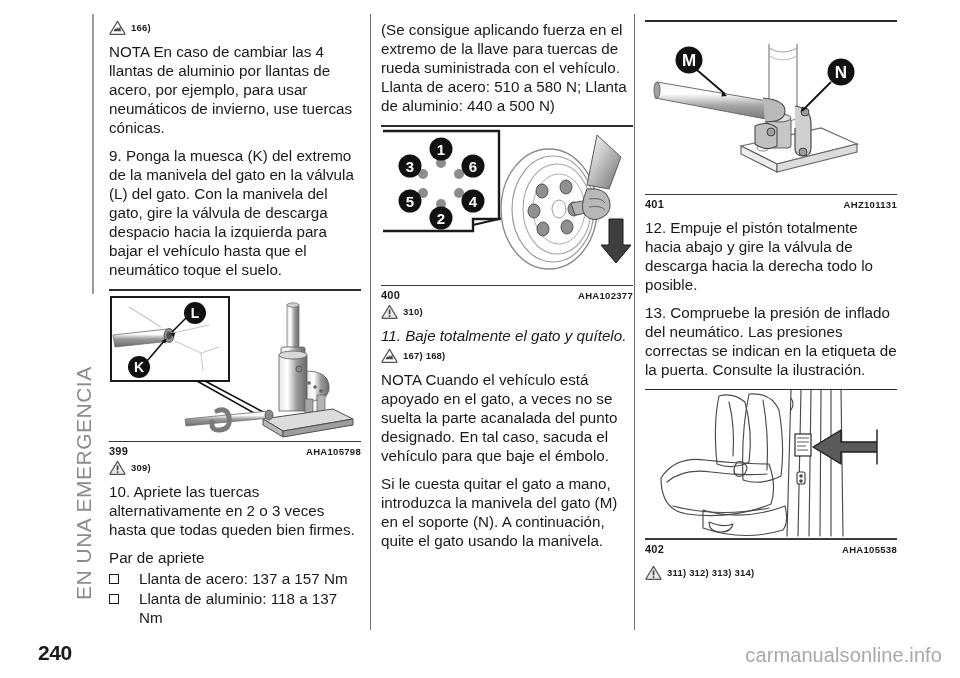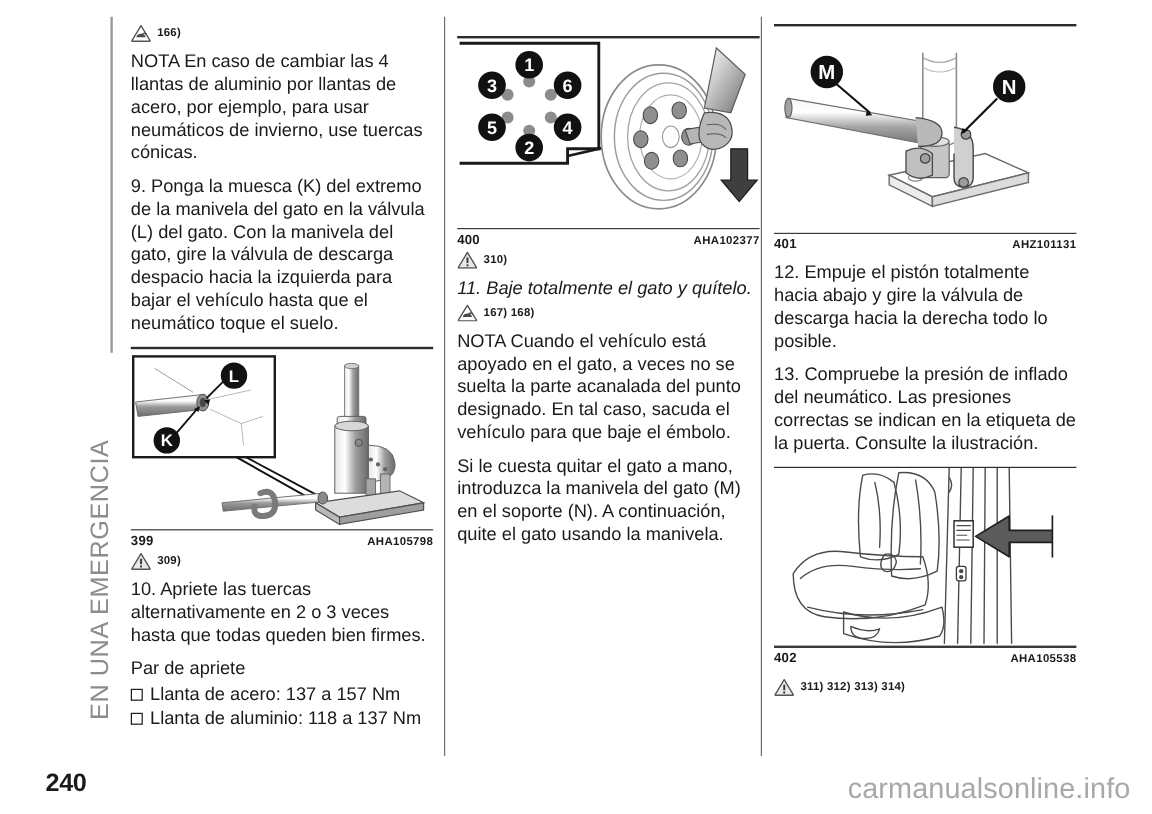--- a/index.html
+++ b/index.html
@@ -55,34 +55,34 @@
   .fig-rule{height:1.6px;background:#2b2b2b;width:100%;}
   .fig-rule.thin{height:1.3px;background:#3a3a3a;}
   .fig-art{width:100%;display:block;}
   .fig-cap{
     display:flex;justify-content:space-between;align-items:flex-end;
     font-size:11px;font-weight:bold;padding-top:3px;letter-spacing:.2px;
   }
   .fig-cap .code{font-size:9.5px;letter-spacing:.3px;}
 
   
-  .bul{display:flex;gap:6px;align-items:flex-start;font-size:15.2px;line-height:19px;margin-bottom:1px;}
+  .bul{display:flex;gap:20px;align-items:flex-start;font-size:15.2px;line-height:19px;margin-bottom:1px;}
   .bul-sq{
     flex:0 0 auto;width:8px;height:8px;border:1.6px solid #1a1a1a;
     margin-top:5px;background:#fff;
   }
 
   
   .pagenum{
     position:absolute;left:38px;top:641px;
     font-size:21px;font-weight:bold;letter-spacing:-.4px;
   }
   .watermark{
     position:absolute;right:18px;top:644px;
-    font-size:24px;color:#a8a8a8;letter-spacing:.1px;
+    font-size:20px;color:#a8a8a8;letter-spacing:.1px;
   }
 </style>
 </head>
 <body>
 
 <div class="page">
 
   <div class="sidetab">
     <div class="sidetab-rule"></div>
     <div class="sidetab-text">EN UNA EMERGENCIA</div>
@@ -192,20 +192,21 @@
       <span>Llanta de acero: 137 a 157 Nm</span>
     </div>
     <div class="bul">
       <span class="bul-sq"></span>
       <span>Llanta de aluminio: 118 a 137 Nm</span>
     </div>
   </div>
 
   <div class="col mid">
 
+    <p>(Se consigue aplicando fuerza en el extremo de la llave para tuercas de rueda suministrada con el vehículo. Llanta de acero: 510 a 580 N; Llanta de aluminio: 440 a 500 N)</p>
 
     <div class="fig">
       <div class="fig-rule"></div>
       <svg class="fig-art" viewBox="0 0 252 158">
         <defs>
           <linearGradient id="wrenchG" x1="0" y1="0" x2="1" y2="1">
             <stop offset="0" stop-color="#fdfdfd"></stop>
               <stop offset="0.4" stop-color="#c9c9c9"></stop>
             <stop offset="1" stop-color="#6f6f6f"></stop>
           </linearGradient>

